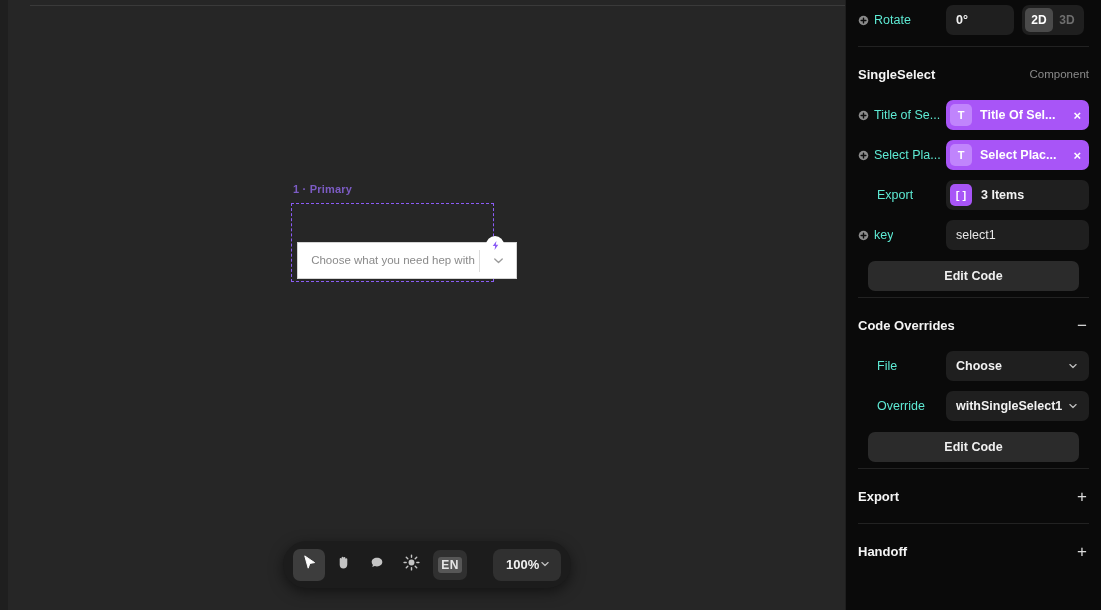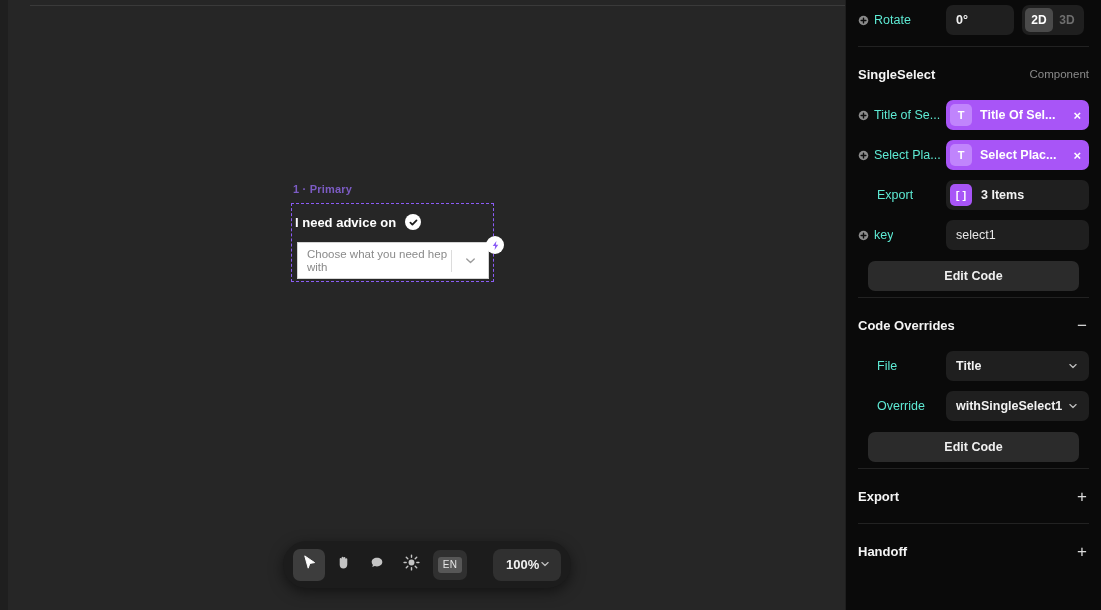--- a/index.html
+++ b/index.html
@@ -69,24 +69,24 @@
     background: #ffffff;
     margin-left: 9px;
     display: flex; align-items: center; justify-content: center;
     flex: none;
   }
   .check-badge svg { display: block; }
 
   .select-field {
     position: absolute;
     left: 5px; top: 38px;
-    width: 192px; height: 37px;
+    width: 220px; height: 37px;
     background: #ffffff;
     border: 1px solid #d4d4d4;
-    display: flex; align-items: center;
+    display: flex; align-items: center; text-align: center;
   }
   .select-placeholder {
     flex: 1;
     padding-left: 9px;
     font-size: 11.5px;
     line-height: 13px;
     color: #8a8a8a;
   }
   .select-divider {
     width: 1px; height: 22px;
@@ -134,21 +134,21 @@
     background: #303030;
     display: flex; align-items: center; justify-content: center;
     margin-left: 4px;
     cursor: pointer;
   }
   .en-inner {
     width: 24px; height: 16px;
     border-radius: 3px;
     background: #575757;
     display: flex; align-items: center; justify-content: center;
-    font-size: 10px; font-weight: normal; color: #e6e6e6;
+    font-size: 12px; font-weight: bold; color: #e6e6e6;
     letter-spacing: .3px;
   }
   .zoom-btn {
     height: 32px;
     margin-left: 24px;
     padding: 0 10px 0 13px;
     border-radius: 8px;
     background: #303030;
     display: flex; align-items: center; 
     cursor: pointer;
@@ -298,28 +298,20 @@
 <div class="app">
 
   <div class="left-gutter"></div>
 
   <div class="canvas-wrap">
     <div class="canvas-topline"></div>
 
     <div class="artboard-label">1 · Primary</div>
 
     <div class="component">
-      <div class="comp-title-row">
-        <span class="comp-title-text">I need advice on</span>
-        <span class="check-badge">
-          <svg width="11" height="11" viewBox="0 0 12 12">
-            <path d="M2.6 6.2 L4.8 8.4 L9.3 3.6" fill="none" stroke="#1c1c1c" stroke-width="1.9" stroke-linecap="round" stroke-linejoin="round"></path>
-          </svg>
-        </span>
-      </div>
 
       <div class="select-field">
         <span class="select-placeholder">Choose what you need hep with</span>
         <span class="select-divider"></span>
         <span class="select-chevron">
           <svg width="15" height="15" viewBox="0 0 16 16">
             <path d="M4 6.3 L8 10.1 L12 6.3" fill="none" stroke="#9a9a9a" stroke-width="1.4" stroke-linecap="round" stroke-linejoin="round"></path>
           </svg>
         </span>
       </div>
@@ -488,21 +480,21 @@
     <div class="collapse-row">
       <span class="section-title">Code Overrides</span>
       <span class="section-toggle">−</span>
     </div>
 
     <div class="row">
       <div class="row-label indent">
         <span class="label-text">File</span>
       </div>
       <div class="field">
-        <span>Title</span>
+        <span>Choose</span>
         <span class="dd-chevron">
           <svg width="12" height="12" viewBox="0 0 14 14">
             <path d="M3.4 5.3 L7 8.8 L10.6 5.3" fill="none" stroke="#bfbfbf" stroke-width="1.4" stroke-linecap="round" stroke-linejoin="round"></path>
           </svg>
         </span>
       </div>
     </div>
 
     <div class="row">
       <div class="row-label indent">

